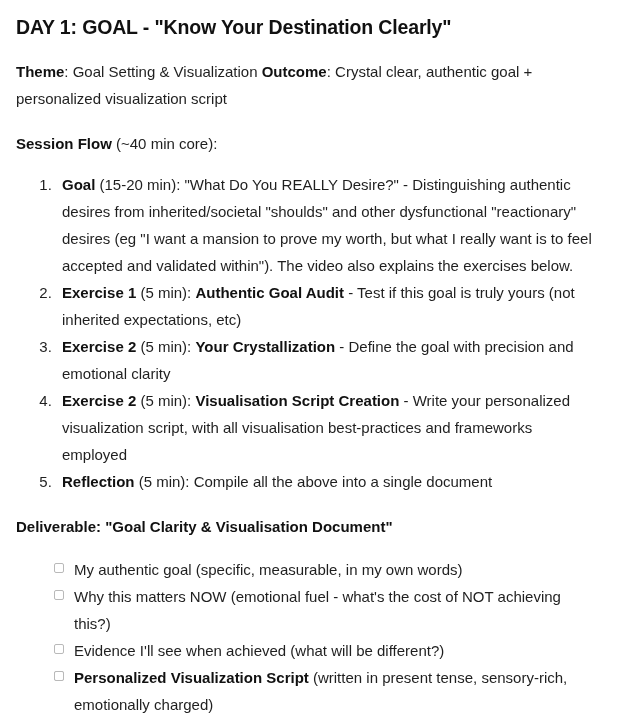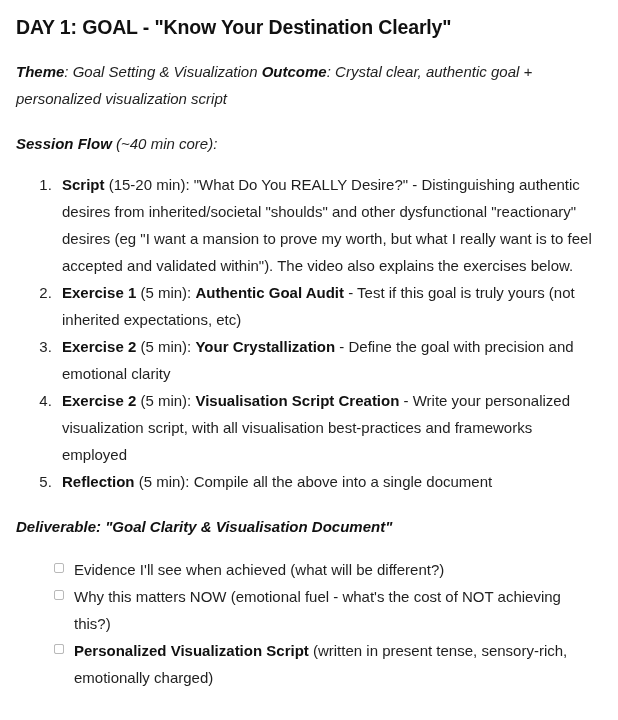--- a/index.html
+++ b/index.html
@@ -28,21 +28,20 @@
     margin: 6px 0 0 0;
     letter-spacing: -0.15px;
     color: #111111;
   }
 
   p.para {
     font-size: 15px;
     line-height: 27px;
     margin: 18px 0 0 0;
     color: #1f1f1f;
-    font-style: italic;
   }
   p.para.tight {
   }
   .b { font-weight: bold; color: #111111; }
 
   ol.flow {
     margin: 14px 0 0 0;
     padding-left: 40px;
     font-size: 15px;
     line-height: 27px;
@@ -87,29 +86,30 @@
 
 <div class="page">
 
   <h1 class="doc-title">DAY 1: GOAL - "Know Your Destination Clearly"</h1>
 
   <p class="para"><span class="b">Theme</span><span>: Goal Setting &amp; Visualization </span><span class="b">Outcome</span><span>: Crystal clear, authentic goal + personalized visualization script</span></p>
 
   <p class="para tight"><span class="b">Session Flow</span><span> (~40 min core):</span></p>
 
   <ol class="flow">
-    <li><span class="b">Script</span><span> (15-20 min): "What Do You REALLY Desire?" - Distinguishing authentic desires from inherited/societal "shoulds" and other dysfunctional "reactionary" desires (eg "I want a mansion to prove my worth, but what I really want is to feel accepted and validated within"). The video also explains the exercises below.</span><span class="b"></span><span></span></li>
+    <li><span class="b">Goal</span><span> (15-20 min): "What Do You REALLY Desire?" - Distinguishing authentic desires from inherited/societal "shoulds" and other dysfunctional "reactionary" desires (eg "I want a mansion to prove my worth, but what I really want is to feel accepted and validated within"). The video also explains the exercises below.</span><span class="b"></span><span></span></li>
     <li><span class="b">Exercise 1</span><span> (5 min): </span><span class="b">Authentic Goal Audit</span><span> - Test if this goal is truly yours (not inherited expectations, etc)</span></li>
     <li><span class="b">Exercise 2</span><span> (5 min): </span><span class="b">Your Crystallization</span><span> - Define the goal with precision and emotional clarity</span></li>
     <li><span class="b">Exercise 2</span><span> (5 min): </span><span class="b">Visualisation Script Creation</span><span> - Write your personalized visualization script, with all visualisation best-practices and frameworks employed</span></li>
     <li><span class="b">Reflection</span><span> (5 min): Compile all the above into a single document</span><span class="b"></span><span></span></li>
   </ol>
 
   <p class="para tight"><span class="b">Deliverable</span><span class="b">: "Goal Clarity &amp; Visualisation Document"</span></p>
 
   <ul class="checklist">
+    <li><span class="cbox"></span><span class="b"></span><span>My authentic goal (specific, measurable, in my own words)</span></li>
+    <li><span class="cbox"></span><span class="b"></span><span>Why this matters NOW (emotional fuel - what's the cost of NOT achieving this?)</span></li>
     <li><span class="cbox"></span><span class="b"></span><span>Evidence I'll see when achieved (what will be different?)</span></li>
-    <li><span class="cbox"></span><span class="b"></span><span>Why this matters NOW (emotional fuel - what's the cost of NOT achieving this?)</span></li>
     <li><span class="cbox"></span><span class="b"></span></li>
     <li><span class="cbox"></span><span class="b">Personalized Visualization Script</span><span> (written in present tense, sensory-rich, emotionally charged)</span></li>
   </ul>
 
 </div>
 
 </body></html>

